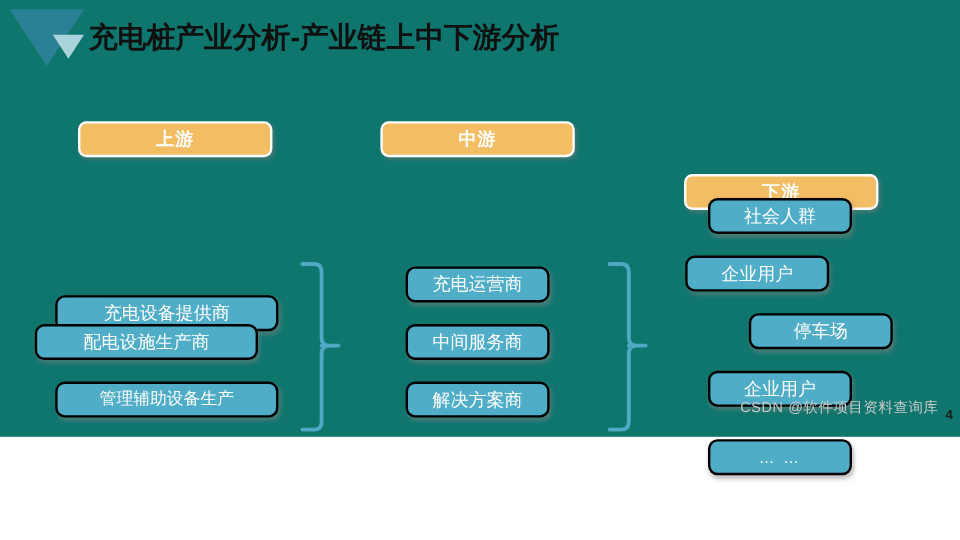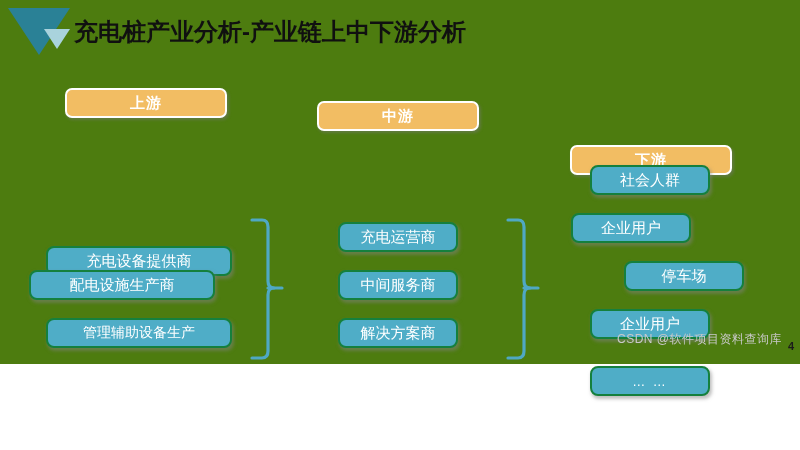--- a/index.html
+++ b/index.html
@@ -12,21 +12,21 @@
     background: #ffffff;
     font-family: "Liberation Sans", "DejaVu Sans", sans-serif;
     overflow: hidden;
     position: relative;
   }
 
   #slide {
     position: relative;
     width: 800px;
     height: 364px;
-    background: #4d7c0f;
+    background: #0f766e;
   }
 
   
   .logo-mark {
     position: absolute;
     left: 8px;
     top: 8px;
     width: 62px;
     height: 52px;
   }
@@ -80,21 +80,21 @@
     justify-content: center;
     letter-spacing: 1px;
   }
 
   
   .item-box {
     position: absolute;
     height: 30px;
     border-radius: 8px;
     background: #4fadc7;
-    border: 2px solid #15803d;
+    border: 2px solid #000000;
     box-shadow: 1.5px 2.5px 3.5px rgba(130,130,130,0.5);
     box-sizing: border-box;
     color: #ffffff;
     font-size: 15px;
     display: flex;
     align-items: center;
     justify-content: center;
     white-space: nowrap;
   }
   .item-box.narrowtext {
@@ -137,21 +137,21 @@
 
 <div id="slide">
 
   <div class="logo-mark">
     <div class="tri-big"></div>
     <div class="tri-small"></div>
   </div>
 
   <div class="slide-title">充电桩产业分析-产业链上中下游分析</div>
 
-  <div class="col-header" style="left:65px; top:88px; width:162px;">上游</div>
+  <div class="col-header" style="left:65px; top:101px; width:162px;">上游</div>
 
   <div class="col-header" style="left:317px; top:101px; width:162px;">中游</div>
 
   <div class="col-header" style="left:570px; top:101px; width:162px;margin-top:44px;">下游</div>
 
   <div class="item-box" style="left:46px; top:222px; width:186px;margin-top:24px;">充电设备提供商</div>
 
   <div class="item-box" style="left:29px; top:270px; width:186px;">配电设施生产商</div>
 
   <div class="item-box narrowtext" style="left:46px; top:318px; width:186px;">管理辅助设备生产</div>

